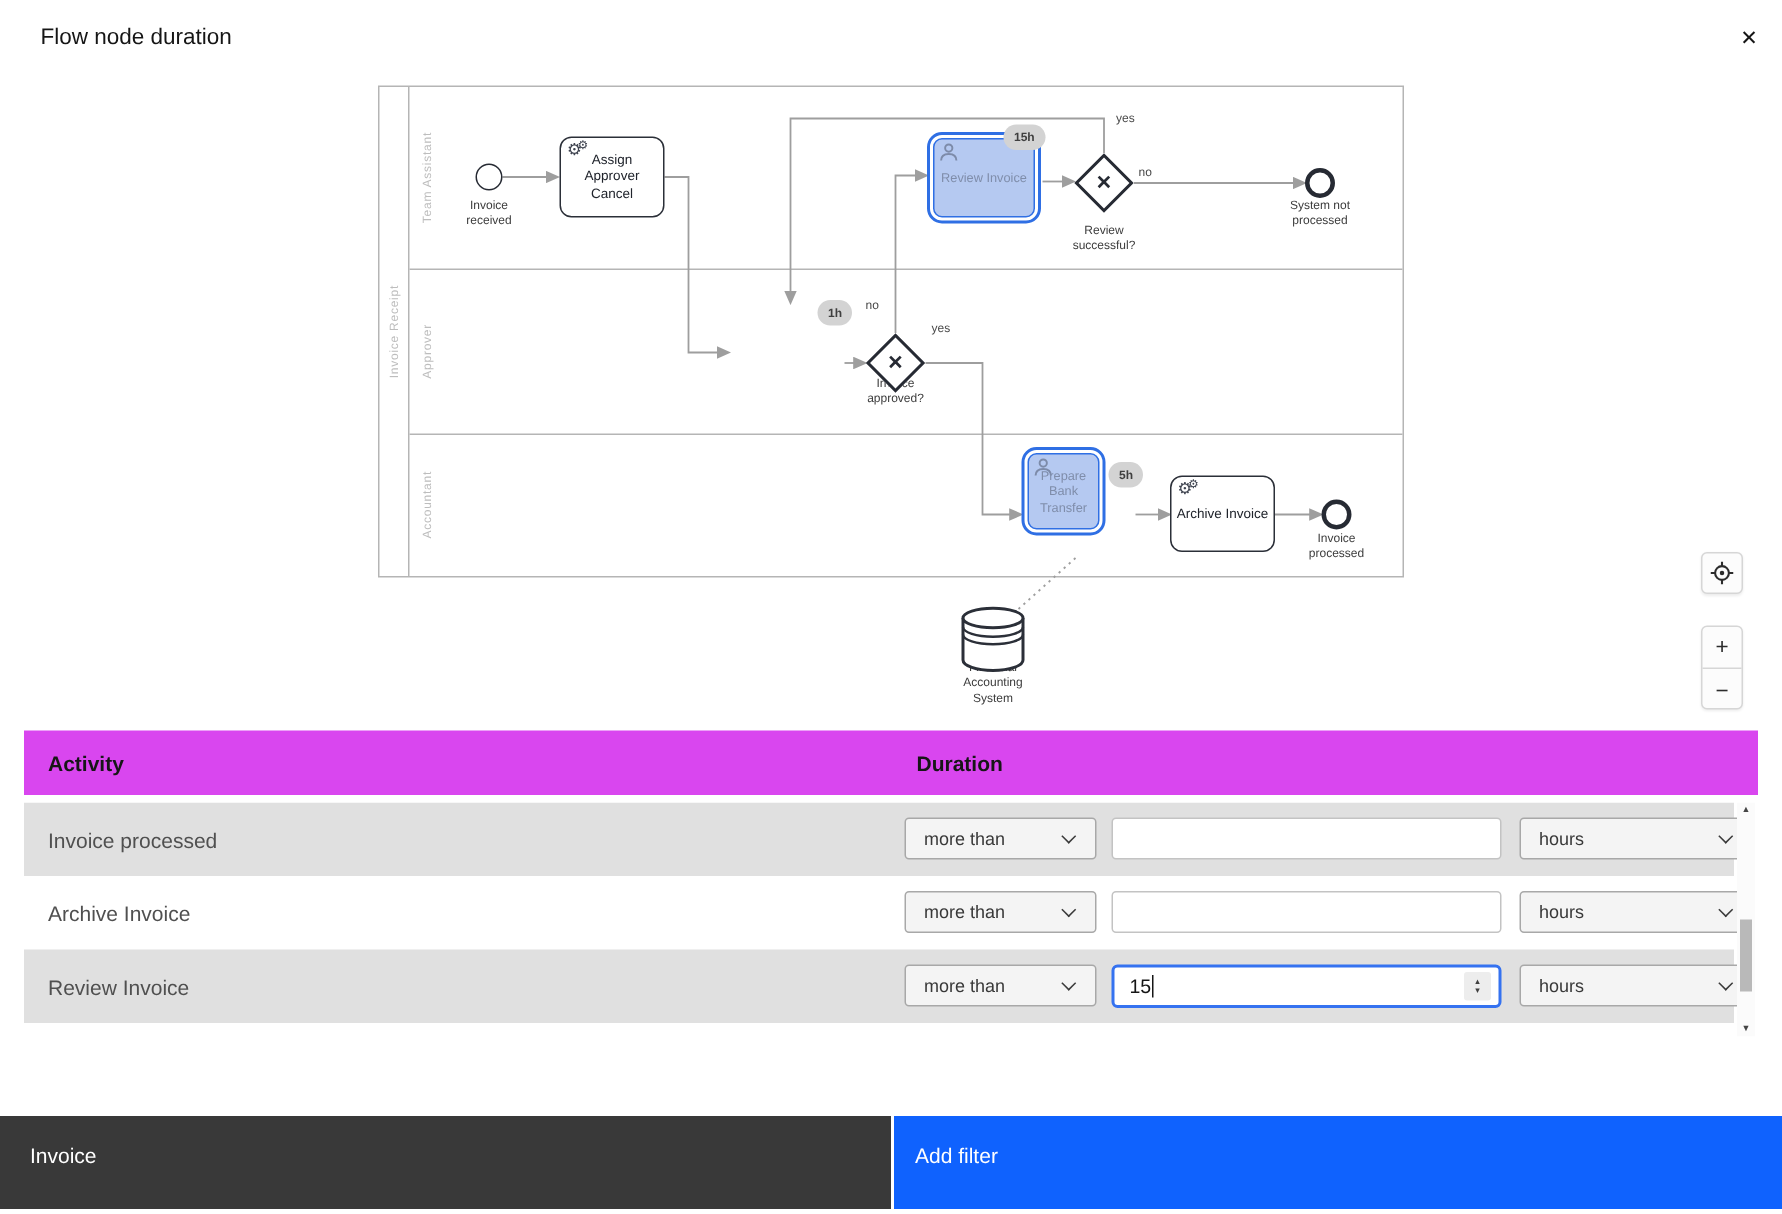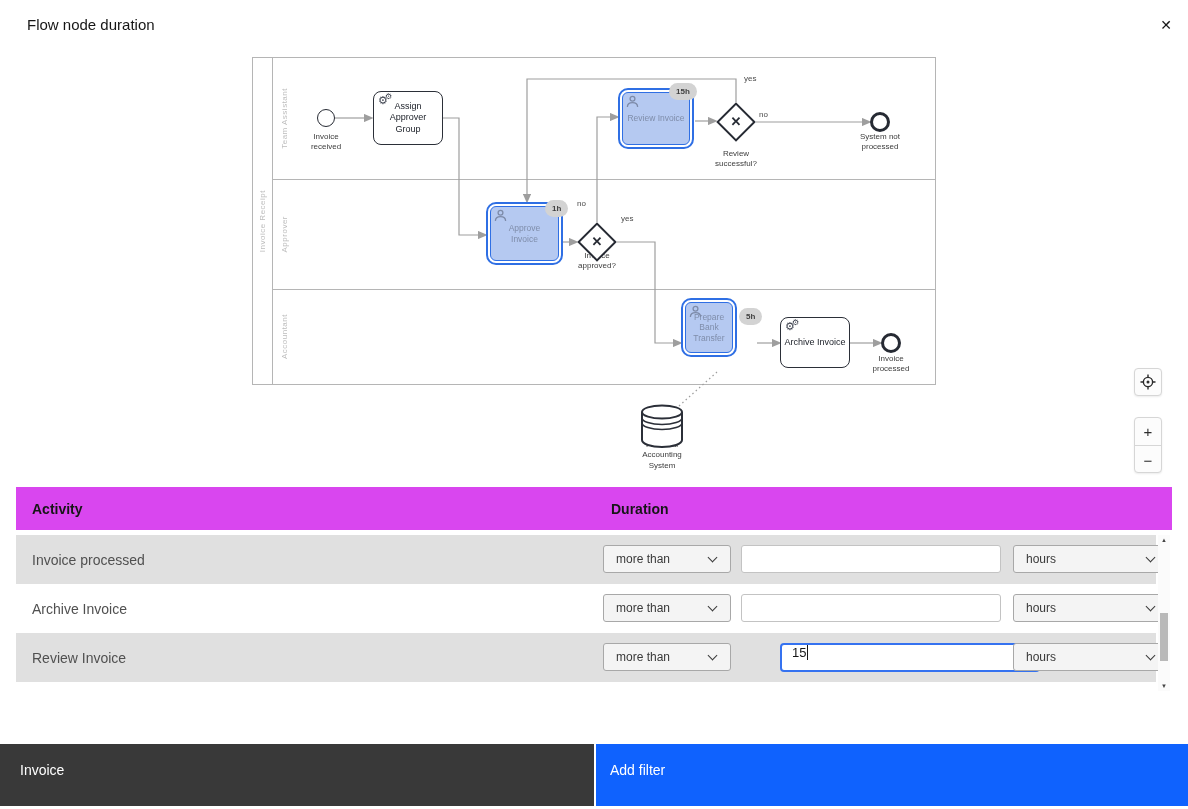--- a/index.html
+++ b/index.html
@@ -60,22 +60,22 @@
   .acell { position:absolute; left:16px; top:50%; transform:translateY(-50%); font-size:14px; color:#505050; }
   .sel { position:absolute; top:10px; height:28px; background:#f4f4f4; border:1px solid #a8a8a8; border-radius:3px;
     display:flex; align-items:center; padding-left:12px; font-size:12px; color:#393939; cursor:pointer; }
   .sel.op { left:587px; width:128px; } .sel.unit { left:997px; width:156px; }
   .chev { position:absolute; right:14px; top:8px; width:7px; height:7px;
     border-right:1.6px solid #3a3a3a; border-bottom:1.6px solid #3a3a3a; transform:rotate(45deg); }
   .nin { position:absolute; left:725px; top:10px; width:260px; height:28px; background:#fff;
     border:1px solid #c3c3c3; border-radius:3px; font-size:13px; color:#161616; padding:0 10px;
     font-family:"Liberation Sans", sans-serif; }
   .nin-focus { position:absolute; left:725px; top:10px; width:260px; height:29px; background:#fff;
-    border:2px solid #3572f0; border-radius:4px; display:flex; align-items:flex-start; padding-left:10px;
-    font-size:13px; color:#161616;margin-left:39px; }
+    border:2px solid #3572f0; border-radius:4px; display:flex; align-items:center; padding-left:10px;
+    font-size:13px; color:#161616; }
   .caret { width:1px; height:15px; background:#161616; margin-left:1px; }
   .spin { position:absolute; right:5px; top:3px; width:18px; height:19px; background:#ededed; border-radius:2px;
     display:flex; flex-direction:column; align-items:center; justify-content:center; cursor:pointer; }
   .sarr { font-style:normal; font-size:6px; line-height:6px; color:#3f3f3f; }
   .sbar { position:absolute; left:1142px; top:0; width:12px; height:156px; background:#fbfbfb; }
   .sarrow { position:absolute; left:0; width:12px; height:10px; text-align:center; font-size:6px; color:#454545; line-height:10px; cursor:pointer; }
   .sthumb { position:absolute; left:2px; width:8px; top:78px; height:48px; background:#b9b9b9; cursor:pointer; }
 
   
   .btn { top:744px; height:62px; color:#fff; font-size:14px; padding:18px 0 0 0; cursor:pointer; }
@@ -132,50 +132,41 @@
   <span class="abs elabel" style="left:759px;top:110px;">no</span>
   <span class="abs elabel" style="left:577px;top:199px;">no</span>
   <span class="abs elabel" style="left:621px;top:214px;">yes</span>
 
   <div class="abs evt-start node" style="left:317px;top:109px;"></div>
   <div class="abs dlabel" style="left:300px;top:132px;width:52px;">Invoice received</div>
 
   <div class="abs task node" style="left:373px;top:91px;width:70px;height:54px;">
     <span class="abs gear" style="left:4px;top:3px;">⚙</span>
     <span class="abs gear2" style="left:11px;top:1px;">⚙</span>
-    <span style="width:62px;">Assign Approver Group</span>
+    <span style="width:62px;">Assign Approver Cancel</span>
   </div>
 
   <div class="abs hl-outer node" style="left:618px;top:88px;width:76px;height:61px;">
     <div class="hl-inner">
       <svg class="abs" style="left:6px;top:5px;" width="13" height="13" viewBox="0 0 14 14">
         <circle cx="7" cy="4" r="2.6" fill="none" stroke="#7d8ba9" stroke-width="1.4"></circle>
         <path d="M1.5 13 C1.5 9.5 4 8.2 7 8.2 C10 8.2 12.5 9.5 12.5 13" fill="none" stroke="#7d8ba9" stroke-width="1.4"></path>
       </svg>
       <span style="white-space:nowrap;">Review Invoice</span>
     </div>
   </div>
   <span class="abs badge" style="left:669px;top:83px;">15h</span>
 
   <div class="abs gw node" style="left:722px;top:108px;"></div>
   <span class="abs gw-x" style="left:729px;top:115px;">✕</span>
   <div class="abs dlabel" style="left:706px;top:149px;width:60px;">Review successful?</div>
 
   <div class="abs evt-end node" style="left:870px;top:112px;"></div>
   <div class="abs dlabel" style="left:850px;top:132px;width:60px;">System not processed</div>
 
-  <div class="abs hl-outer node" style="left:486px;top:202px;width:77px;height:63px;">
-    <div class="hl-inner">
-      <svg class="abs" style="left:6px;top:5px;" width="13" height="13" viewBox="0 0 14 14">
-        <circle cx="7" cy="4" r="2.6" fill="none" stroke="#7d8ba9" stroke-width="1.4"></circle>
-        <path d="M1.5 13 C1.5 9.5 4 8.2 7 8.2 C10 8.2 12.5 9.5 12.5 13" fill="none" stroke="#7d8ba9" stroke-width="1.4"></path>
-      </svg>
-      <span style="width:52px;">Approve Invoice</span>
-    </div>
-  </div>
   <span class="abs badge" style="left:545px;top:200px;">1h</span>
 
   <div class="abs gw node" style="left:583px;top:228px;"></div>
   <span class="abs gw-x" style="left:590px;top:235px;">✕</span>
   <div class="abs dlabel" style="left:567px;top:251px;width:60px;">Invoice approved?</div>
 
   <div class="abs hl-outer node" style="left:681px;top:298px;width:56px;height:59px;">
     <div class="hl-inner">
       <svg class="abs" style="left:6px;top:5px;" width="13" height="13" viewBox="0 0 14 14">
         <circle cx="7" cy="4" r="2.6" fill="none" stroke="#7d8ba9" stroke-width="1.4"></circle>

